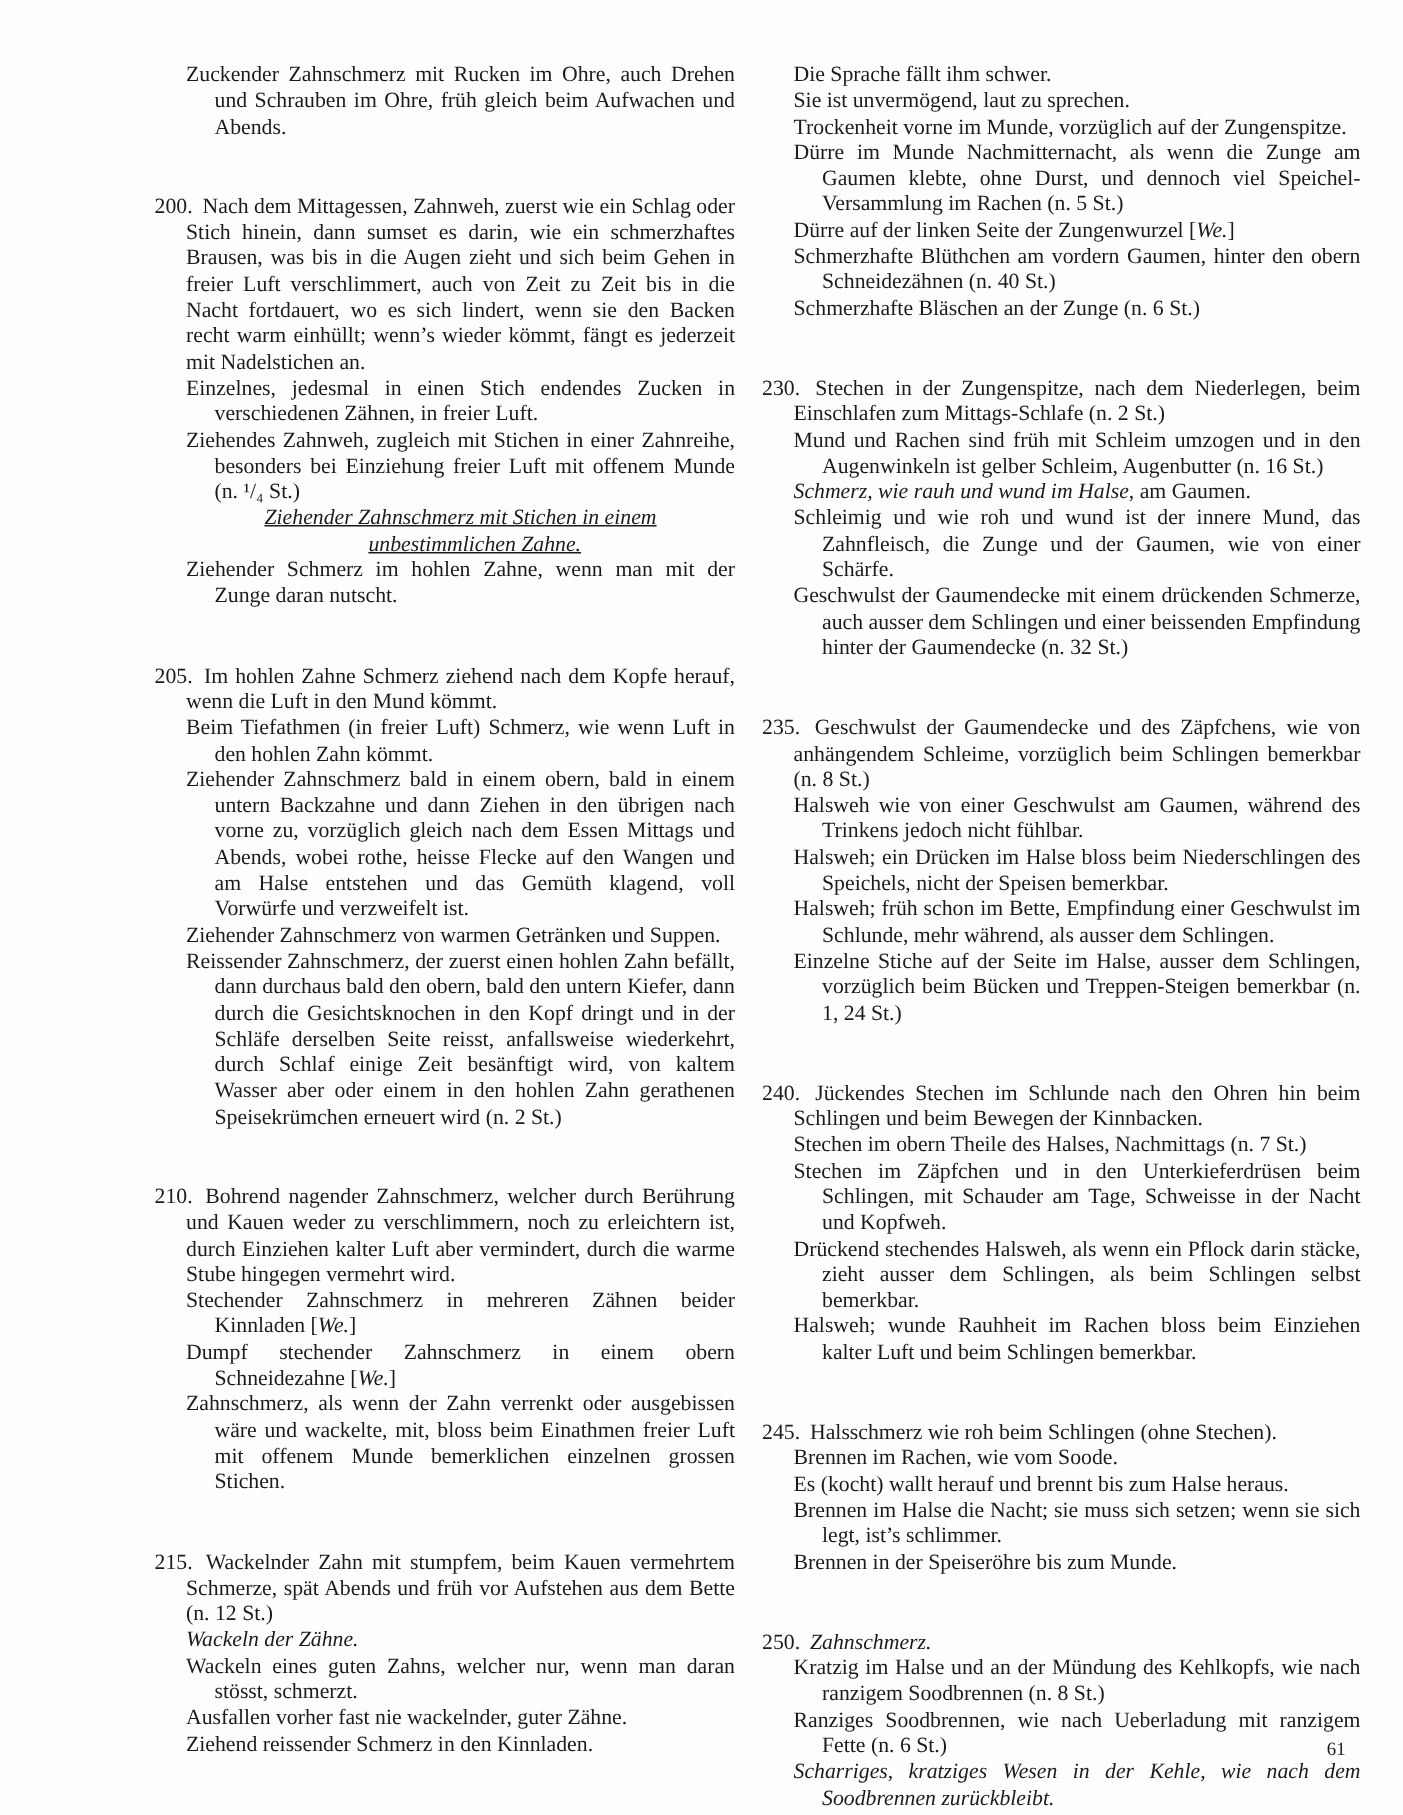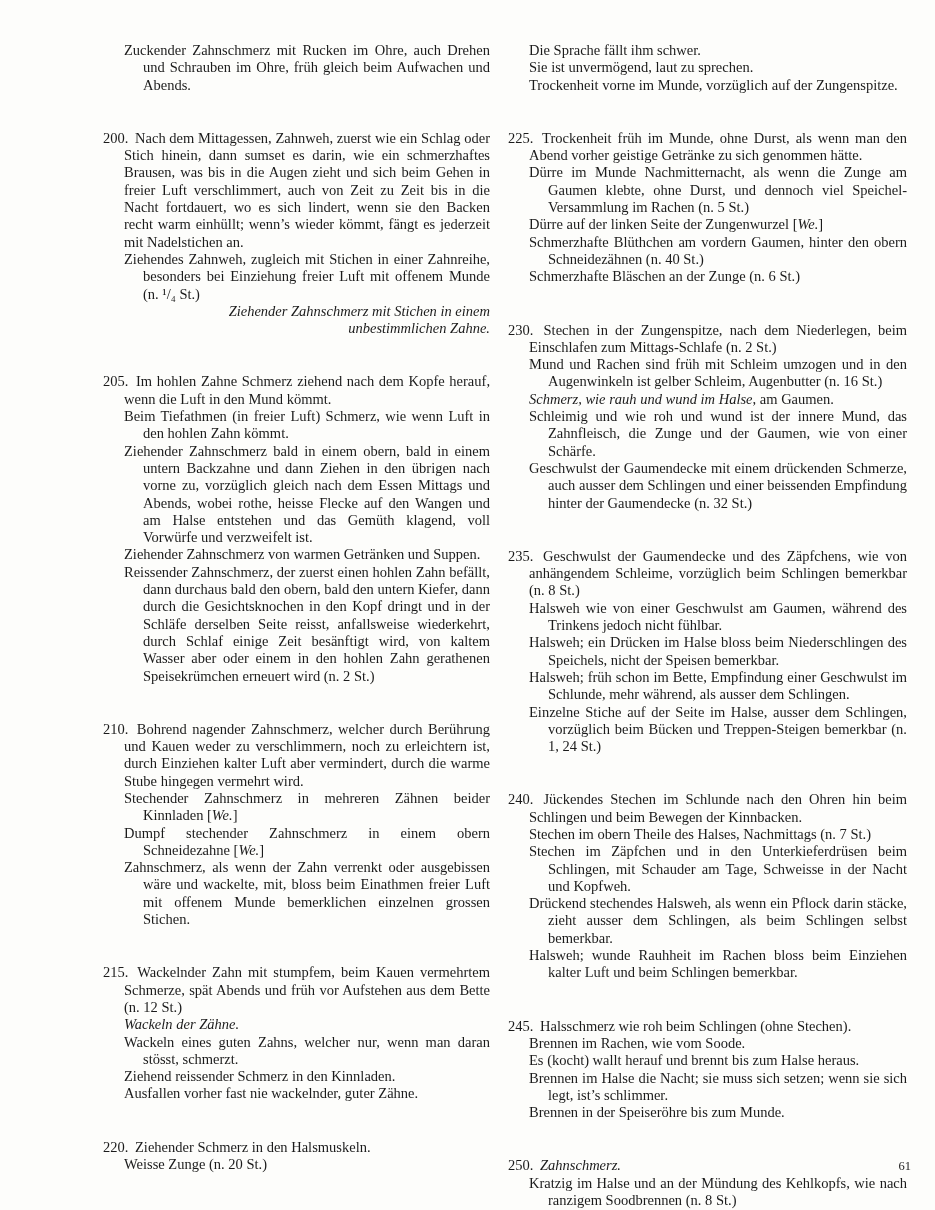--- a/index.html
+++ b/index.html
@@ -28,64 +28,65 @@
     line-height: 17.3px;
     text-align: justify;
     hyphens: auto;
     -webkit-hyphens: auto;
   }
   .col-left  { width: 387px; flex: none; }
   .col-right { width: 399px; flex: none; }
   .entry { margin: 0; }
   .entry.numbered { padding-left: 21px; text-indent: -21px; margin-top: 36px; }
   .entry.plain    { padding-left: 40px; text-indent: -19px; }
-  .entry.ragged   { text-align: right; }
+  .entry.ragged   { text-align: center; text-decoration: underline; }
   .it { font-style: italic; }
   .num { padding-right: 3px; }
   .pagenum {
     position: absolute;
     top: 1160px;
-    right: 24px;
+    right: 38px;
     font-size: 12.5px;
     line-height: 1;
     text-align: center;
   }
 </style>
 </head>
 <body>
 
 <div class="page">
   <div class="cols">
     <div class="col col-left" id="col-left">
         <p class="entry plain"><span class="rm">Zuckender Zahnschmerz mit Rucken im Ohre, auch Drehen und Schrauben im Ohre, früh gleich beim Aufwachen und Abends.</span></p>
         <p class="entry numbered"><span class="num">200.</span> <span class="rm">Nach dem Mittagessen, Zahnweh, zuerst wie ein Schlag oder Stich hinein, dann sumset es darin, wie ein schmerzhaftes Brausen, was bis in die Augen zieht und sich beim Gehen in freier Luft verschlimmert, auch von Zeit zu Zeit bis in die Nacht fortdauert, wo es sich lindert, wenn sie den Backen recht warm einhüllt; wenn’s wieder kömmt, fängt es jederzeit mit Nadelstichen an.</span></p>
+        <p class="entry plain"><span class="rm">Einzelnes, jedesmal in einen Stich endendes Zucken in verschiedenen Zähnen, in freier Luft.</span></p>
         <p class="entry plain"><span class="rm">Ziehendes Zahnweh, zugleich mit Stichen in einer Zahnreihe, besonders bei Einziehung freier Luft mit offenem Munde (n. ¹/₄ St.)</span></p>
         <p class="entry plain ragged"><span class="it">Ziehender Zahnschmerz mit Stichen in einem</span><br><span class="it">unbestimmlichen Zahne.</span></p>
+        <p class="entry plain"><span class="rm">Ziehender Schmerz im hohlen Zahne, wenn man mit der Zunge daran nutscht.</span></p>
         <p class="entry numbered"><span class="num">205.</span> <span class="rm">Im hohlen Zahne Schmerz ziehend nach dem Kopfe herauf, wenn die Luft in den Mund kömmt.</span></p>
         <p class="entry plain"><span class="rm">Beim Tiefathmen (in freier Luft) Schmerz, wie wenn Luft in den hohlen Zahn kömmt.</span></p>
         <p class="entry plain"><span class="rm">Ziehender Zahnschmerz bald in einem obern, bald in einem untern Backzahne und dann Ziehen in den übrigen nach vorne zu, vorzüglich gleich nach dem Essen Mittags und Abends, wobei rothe, heisse Flecke auf den Wangen und am Halse entstehen und das Gemüth klagend, voll Vorwürfe und verzweifelt ist.</span></p>
         <p class="entry plain"><span class="rm">Ziehender Zahnschmerz von warmen Getränken und Suppen.</span></p>
         <p class="entry plain"><span class="rm">Reissender Zahnschmerz, der zuerst einen hohlen Zahn befällt, dann durchaus bald den obern, bald den untern Kiefer, dann durch die Gesichtsknochen in den Kopf dringt und in der Schläfe derselben Seite reisst, anfallsweise wiederkehrt, durch Schlaf einige Zeit besänftigt wird, von kaltem Wasser aber oder einem in den hohlen Zahn gerathenen Speisekrümchen erneuert wird (n. 2 St.)</span></p>
         <p class="entry numbered"><span class="num">210.</span> <span class="rm">Bohrend nagender Zahnschmerz, welcher durch Berührung und Kauen weder zu verschlimmern, noch zu erleichtern ist, durch Einziehen kalter Luft aber vermindert, durch die warme Stube hingegen vermehrt wird.</span></p>
         <p class="entry plain"><span class="rm">Stechender Zahnschmerz in mehreren Zähnen beider Kinnladen [</span><span class="it">We.</span><span class="rm">]</span></p>
         <p class="entry plain"><span class="rm">Dumpf stechender Zahnschmerz in einem obern Schneidezahne [</span><span class="it">We.</span><span class="rm">]</span></p>
         <p class="entry plain"><span class="rm">Zahnschmerz, als wenn der Zahn verrenkt oder ausgebissen wäre und wackelte, mit, bloss beim Einathmen freier Luft mit offenem Munde bemerklichen einzelnen grossen Stichen.</span></p>
         <p class="entry numbered"><span class="num">215.</span> <span class="rm">Wackelnder Zahn mit stumpfem, beim Kauen vermehrtem Schmerze, spät Abends und früh vor Aufstehen aus dem Bette (n. 12 St.)</span></p>
         <p class="entry plain"><span class="it">Wackeln der Zähne.</span></p>
         <p class="entry plain"><span class="rm">Wackeln eines guten Zahns, welcher nur, wenn man daran stösst, schmerzt.</span></p>
+        <p class="entry plain"><span class="rm">Ausfallen vorher fast nie wackelnder, guter Zähne.</span></p>
         <p class="entry plain"><span class="rm">Ziehend reissender Schmerz in den Kinnladen.</span></p>
-        <p class="entry plain"><span class="rm">Ausfallen vorher fast nie wackelnder, guter Zähne.</span></p>
         <p class="entry numbered"><span class="num">220.</span> <span class="rm">Ziehender Schmerz in den Halsmuskeln.</span></p>
         <p class="entry plain"><span class="rm">Weisse Zunge (n. 20 St.)</span></p>
       </div>
     <div class="col col-right" id="col-right">
         <p class="entry plain"><span class="rm">Die Sprache fällt ihm schwer.</span></p>
         <p class="entry plain"><span class="rm">Sie ist unvermögend, laut zu sprechen.</span></p>
         <p class="entry plain"><span class="rm">Trockenheit vorne im Munde, vorzüglich auf der Zungenspitze.</span></p>
-        <p class="entry numbered"><span class="num">225.</span> <span class="rm">Trockenheit früh im Munde, ohne Durst, als wenn man den Abend vorher geistige Getränke zu sich genommen hätte.</span></p>
         <p class="entry plain"><span class="rm">Dürre im Munde Nachmitternacht, als wenn die Zunge am Gaumen klebte, ohne Durst, und dennoch viel Speichel-Versammlung im Rachen (n. 5 St.)</span></p>
         <p class="entry plain"><span class="rm">Dürre auf der linken Seite der Zungenwurzel [</span><span class="it">We.</span><span class="rm">]</span></p>
         <p class="entry plain"><span class="rm">Schmerzhafte Blüthchen am vordern Gaumen, hinter den obern Schneidezähnen (n. 40 St.)</span></p>
         <p class="entry plain"><span class="rm">Schmerzhafte Bläschen an der Zunge (n. 6 St.)</span></p>
         <p class="entry numbered"><span class="num">230.</span> <span class="rm">Stechen in der Zungenspitze, nach dem Niederlegen, beim Einschlafen zum Mittags-Schlafe (n. 2 St.)</span></p>
         <p class="entry plain"><span class="rm">Mund und Rachen sind früh mit Schleim umzogen und in den Augenwinkeln ist gelber Schleim, Augenbutter (n. 16 St.)</span></p>
         <p class="entry plain"><span class="it">Schmerz, wie rauh und wund im Halse</span><span class="rm">, am Gaumen.</span></p>
         <p class="entry plain"><span class="rm">Schleimig und wie roh und wund ist der innere Mund, das Zahnfleisch, die Zunge und der Gaumen, wie von einer Schärfe.</span></p>
         <p class="entry plain"><span class="rm">Geschwulst der Gaumendecke mit einem drückenden Schmerze, auch ausser dem Schlingen und einer beissenden Empfindung hinter der Gaumendecke (n. 32 St.)</span></p>
         <p class="entry numbered"><span class="num">235.</span> <span class="rm">Geschwulst der Gaumendecke und des Zäpfchens, wie von anhängendem Schleime, vorzüglich beim Schlingen bemerkbar (n. 8 St.)</span></p>

